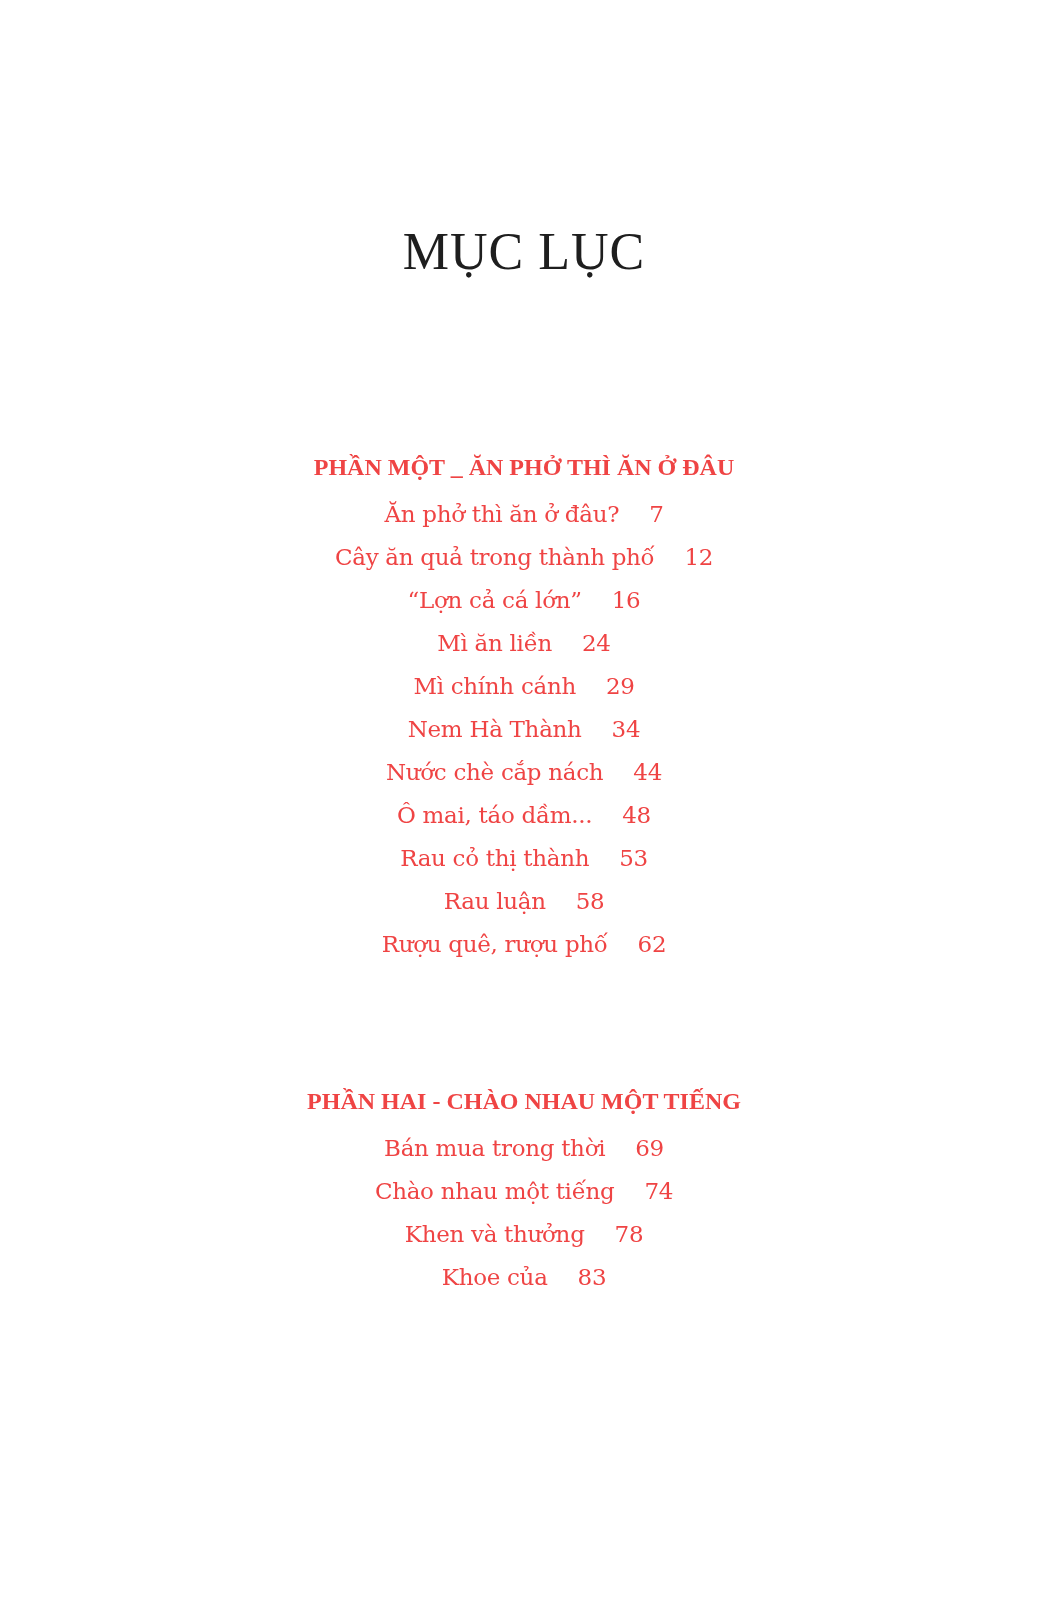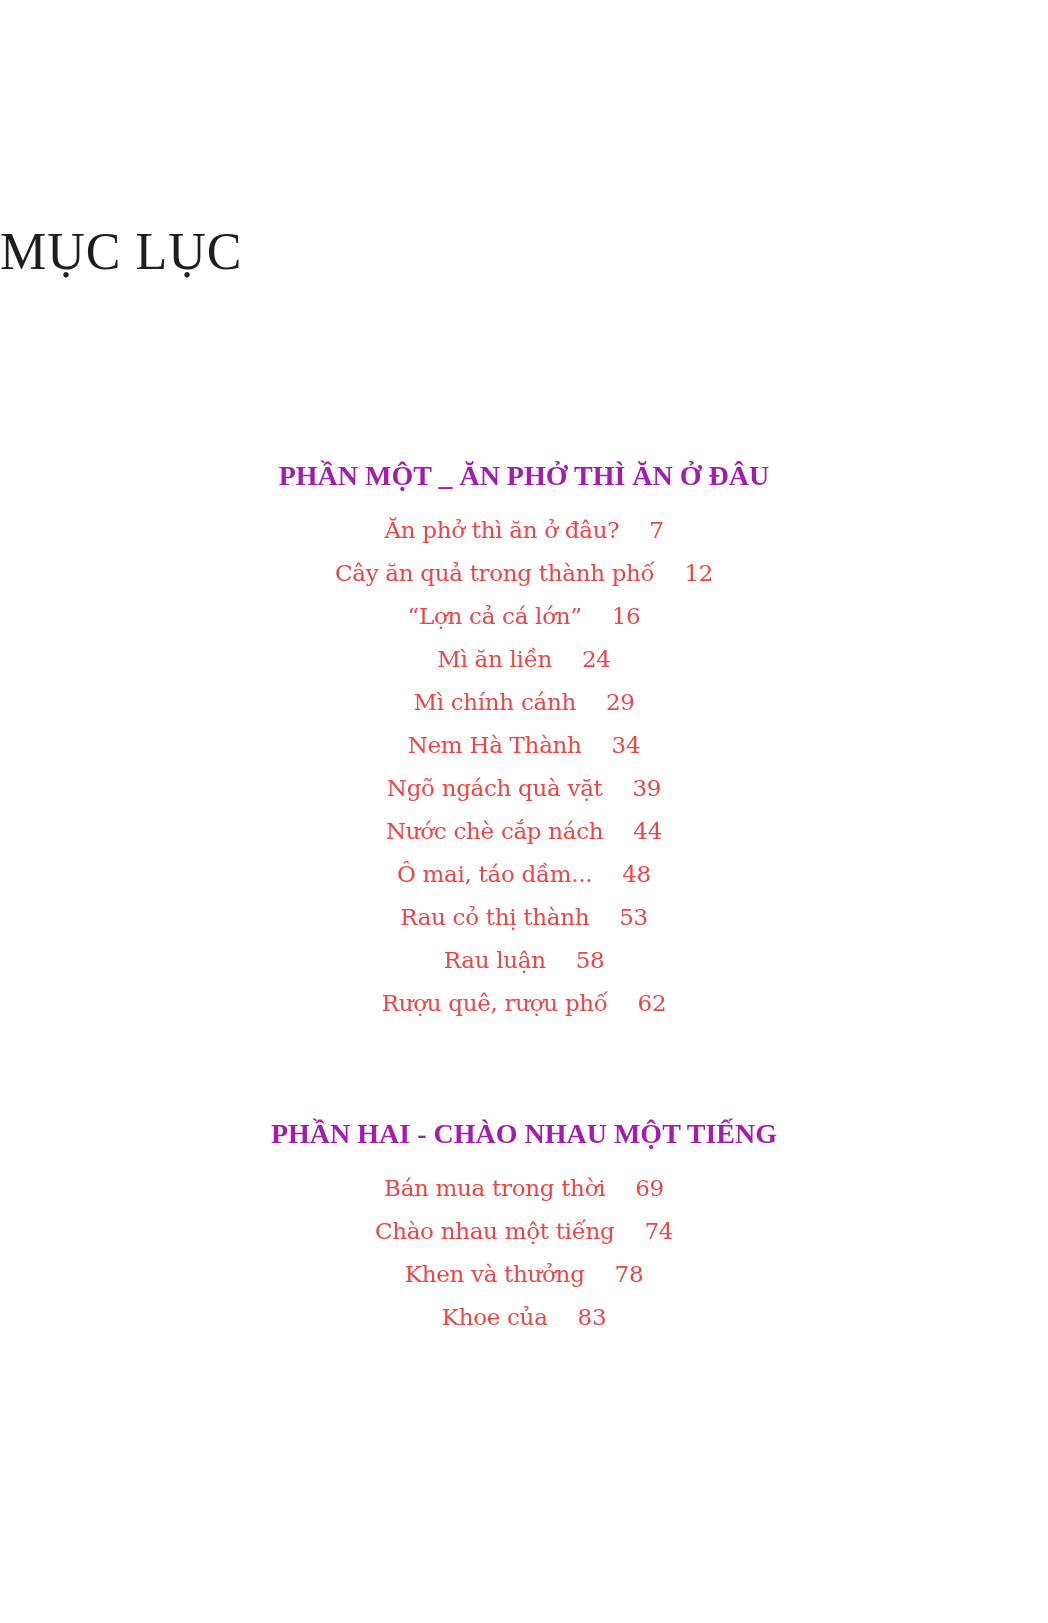--- a/index.html
+++ b/index.html
@@ -3,53 +3,52 @@
 <meta charset="utf-8">
 <style>
   html, body { margin: 0; padding: 0; background: #ffffff; }
   body {
     width: 1048px; height: 1623px; position: relative; overflow: hidden;
     font-family: "DejaVu Serif", "Liberation Serif", serif;
     color: #2a2a2a;
   }
   .title {
     position: absolute; left: 0; right: 0; top: 222px;
-    text-align: left; font-size: 52px; font-weight: normal;
+    text-align: center; font-size: 52px; font-weight: normal;
     letter-spacing: 1px; color: #1e1e1e; margin: 0;
     font-family: "Liberation Serif", "DejaVu Serif", serif;
   }
   .section { position: absolute; left: 0; right: 0; text-align: center; }
   .section-heading {
     font-family: "Liberation Serif", "DejaVu Serif", serif;
-    font-weight: bold; font-size: 28px; color: #a21caf;
-    height: 43px; line-height: 43px; margin: 12px;
+    font-weight: bold; font-size: 24px; color: #ef4444;
+    height: 43px; line-height: 43px; margin: 4px;
   }
   .entry {
     height: 43px; line-height: 43px; font-size: 23px; color: #ef4444;
     font-family: "DejaVu Serif", serif; letter-spacing: -0.3px;
     white-space: pre;
   }
   .entry .page { margin-left: 30px; }
   #part-one { top: 442px; }
-  #part-two { top: 1100px; }
+  #part-two { top: 1076px; }
 </style>
 </head>
 <body>
 
 <h1 class="title">MỤC LỤC</h1>
 
 <div class="section" id="part-one">
   <h2 class="section-heading">PHẦN MỘT _ ĂN PHỞ THÌ ĂN Ở ĐÂU</h2>
   <div class="entry"><span>Ăn phở thì ăn ở đâu?</span><span class="page">7</span></div>
   <div class="entry"><span>Cây ăn quả trong thành phố</span><span class="page">12</span></div>
   <div class="entry"><span>“Lợn cả cá lớn”</span><span class="page">16</span></div>
   <div class="entry"><span>Mì ăn liền</span><span class="page">24</span></div>
   <div class="entry"><span>Mì chính cánh</span><span class="page">29</span></div>
   <div class="entry"><span>Nem Hà Thành</span><span class="page">34</span></div>
-  <div class="entry"><span>Ngõ ngách quà vặt</span><span class="page">39</span></div>
   <div class="entry"><span>Nước chè cắp nách</span><span class="page">44</span></div>
   <div class="entry"><span>Ô mai, táo dầm...</span><span class="page">48</span></div>
   <div class="entry"><span>Rau cỏ thị thành</span><span class="page">53</span></div>
   <div class="entry"><span>Rau luận</span><span class="page">58</span></div>
   <div class="entry"><span>Rượu quê, rượu phố</span><span class="page">62</span></div>
 </div>
 
 <div class="section" id="part-two">
   <h2 class="section-heading">PHẦN HAI - CHÀO NHAU MỘT TIẾNG</h2>
   <div class="entry"><span>Bán mua trong thời</span><span class="page">69</span></div>

